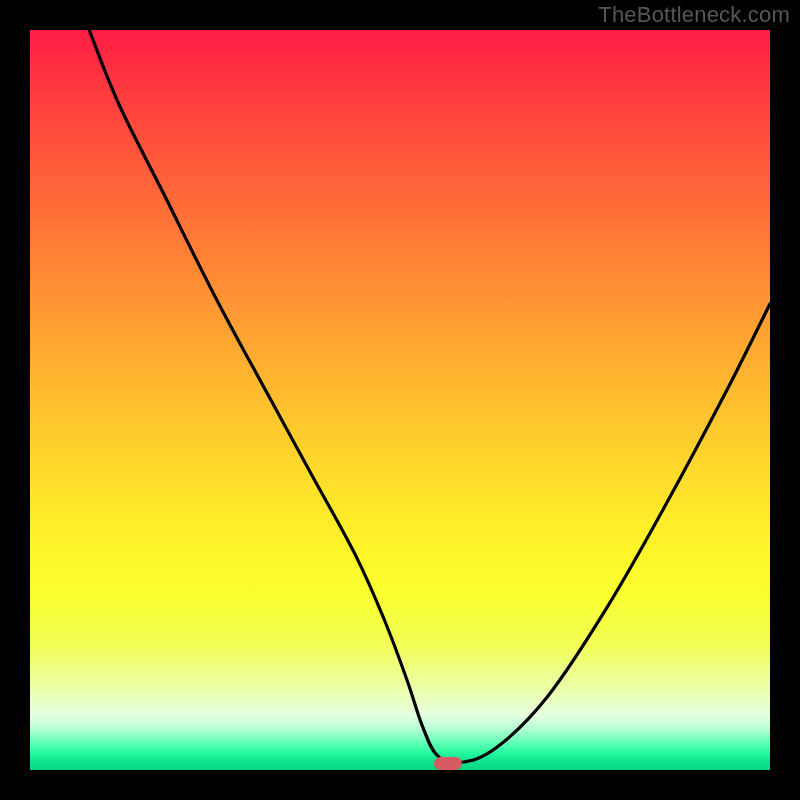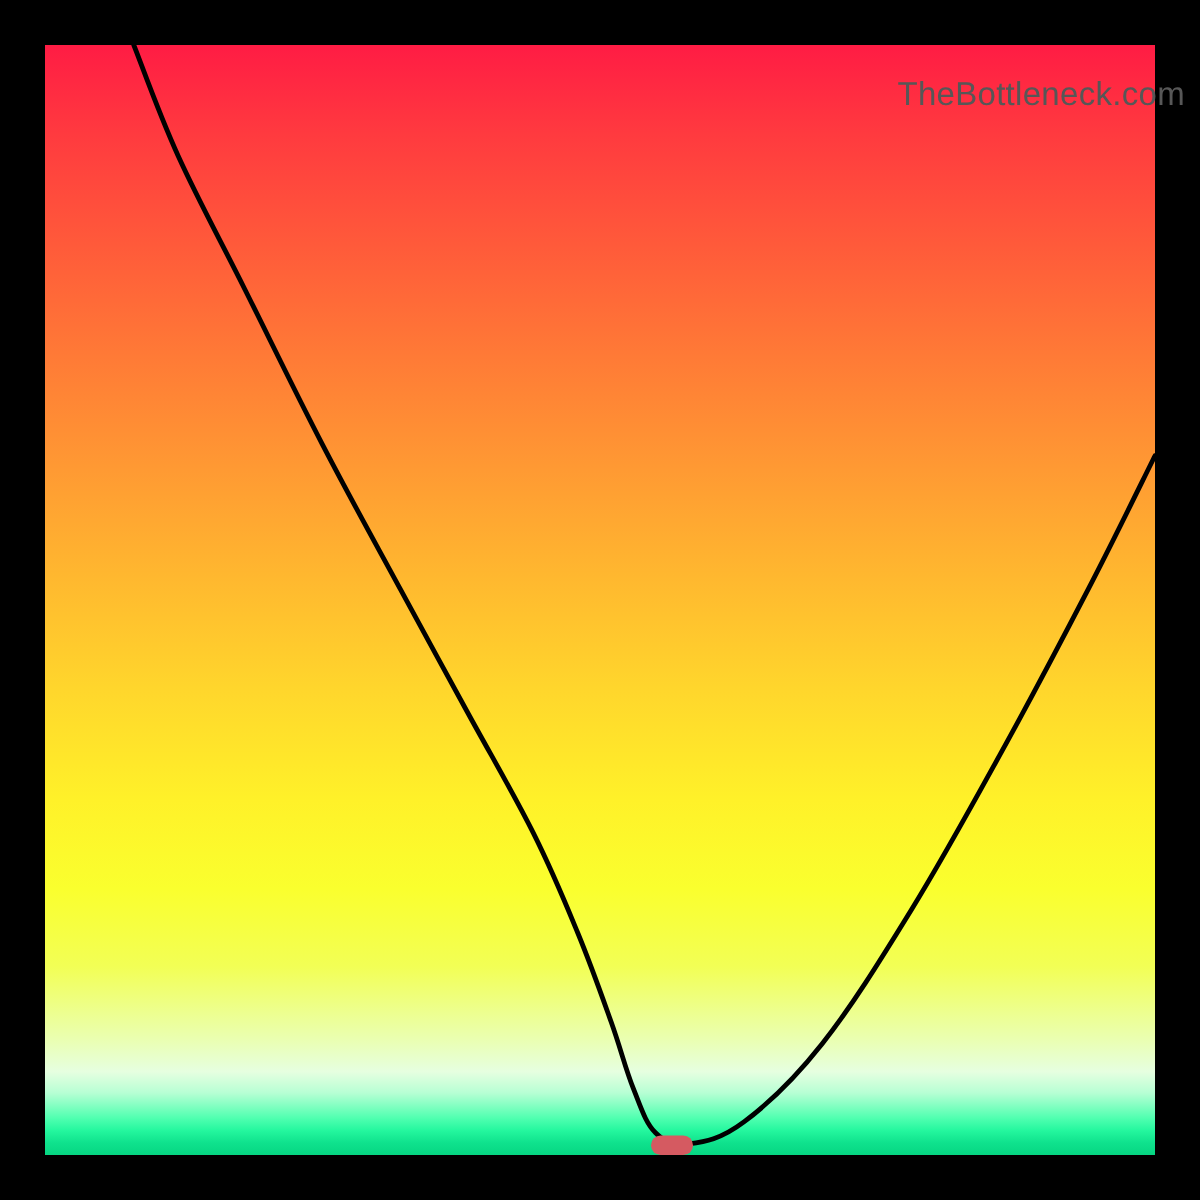--- a/index.html
+++ b/index.html
@@ -19,21 +19,20 @@
   }
   .watermark {
     position: absolute;
     top: 2px;
     right: 10px;
     font-size: 22px;
     font-weight: 500;
     color: #575757;
     letter-spacing: 0.2px;
     z-index: 10;
-    margin-top: 48px;
   }
   .plot-area {
     position: absolute;
     left: 30px;
     top: 30px;
     width: 740px;
     height: 740px;
     background: linear-gradient(to bottom,
       #ff1c44 0%,
       #ff3a3f 8%,

